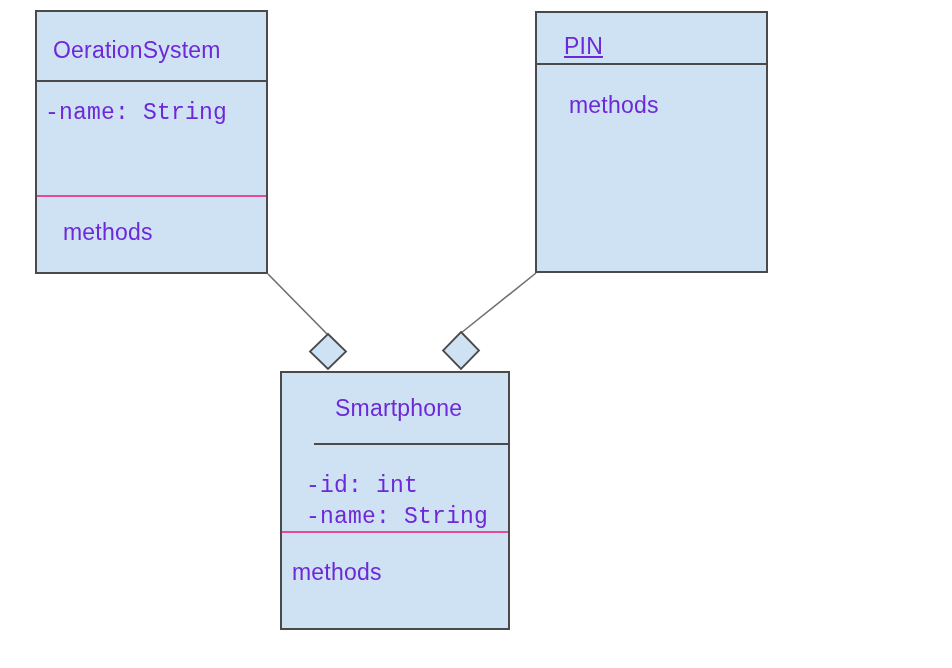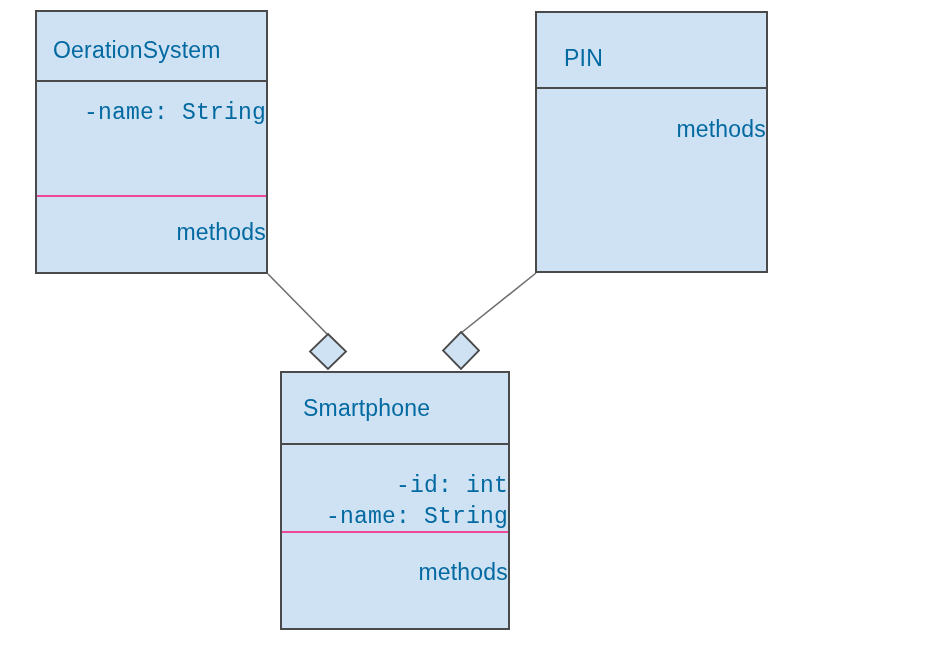--- a/index.html
+++ b/index.html
@@ -6,23 +6,22 @@
     margin: 0;
     padding: 0;
     background: #ffffff;
   }
   #canvas {
     position: relative;
     width: 952px;
     height: 668px;
     background: #ffffff;
     font-family: "Liberation Sans", sans-serif;
-    color: #0369a1;
+    color: #6d28d9;
     overflow: hidden;
-    text-align: right;
   }
   #connector-layer {
     position: absolute;
     left: 0;
     top: 0;
     width: 952px;
     height: 668px;
   }
   .uml-class {
     position: absolute;
@@ -50,27 +49,27 @@
   }
 
   
   #cls-os { left: 35px; top: 10px; width: 233px; height: 264px; }
   #cls-os .uml-title   { height: 70px; padding: 8px 0 0 16px; }
   #cls-os .uml-attrs   { height: 115px; padding: 15px 0 0 8px; line-height: 33px; }
   #cls-os .uml-methods { padding: 22px 0 0 26px; }
 
   
   #cls-pin { left: 535px; top: 11px; width: 233px; height: 262px; }
-  #cls-pin .uml-title   { height: 76px; padding: 18px 0 1px 27px; }
+  #cls-pin .uml-title   { height: 52px; padding: 18px 0 1px 27px; text-decoration: underline; }
   #cls-pin .uml-attrs   { height: 112px; padding: 26px 0 0 27px; }
   #cls-pin .uml-methods { padding: 27px 0 0 32px; }
 
   
   #cls-sp { left: 280px; top: 371px; width: 230px; height: 259px; }
-  #cls-sp .uml-title   { height: 72px; padding: 0 0 0 21px; }
+  #cls-sp .uml-title   { height: 72px; padding: 0 0 0 21px; margin-left: 32px; }
   #cls-sp .uml-attrs   { height: 88px; padding: 26px 0 0 24px; }
   #cls-sp .uml-methods { padding: 26px 0 0 10px; }
 </style>
 </head>
 <body>
 
 <div id="canvas">
 
   <svg id="connector-layer" viewBox="0 0 952 668" xmlns="http://www.w3.org/2000/svg">
     <line x1="268" y1="274" x2="328" y2="335" stroke="#6e6e6e" stroke-width="1.6"></line>

